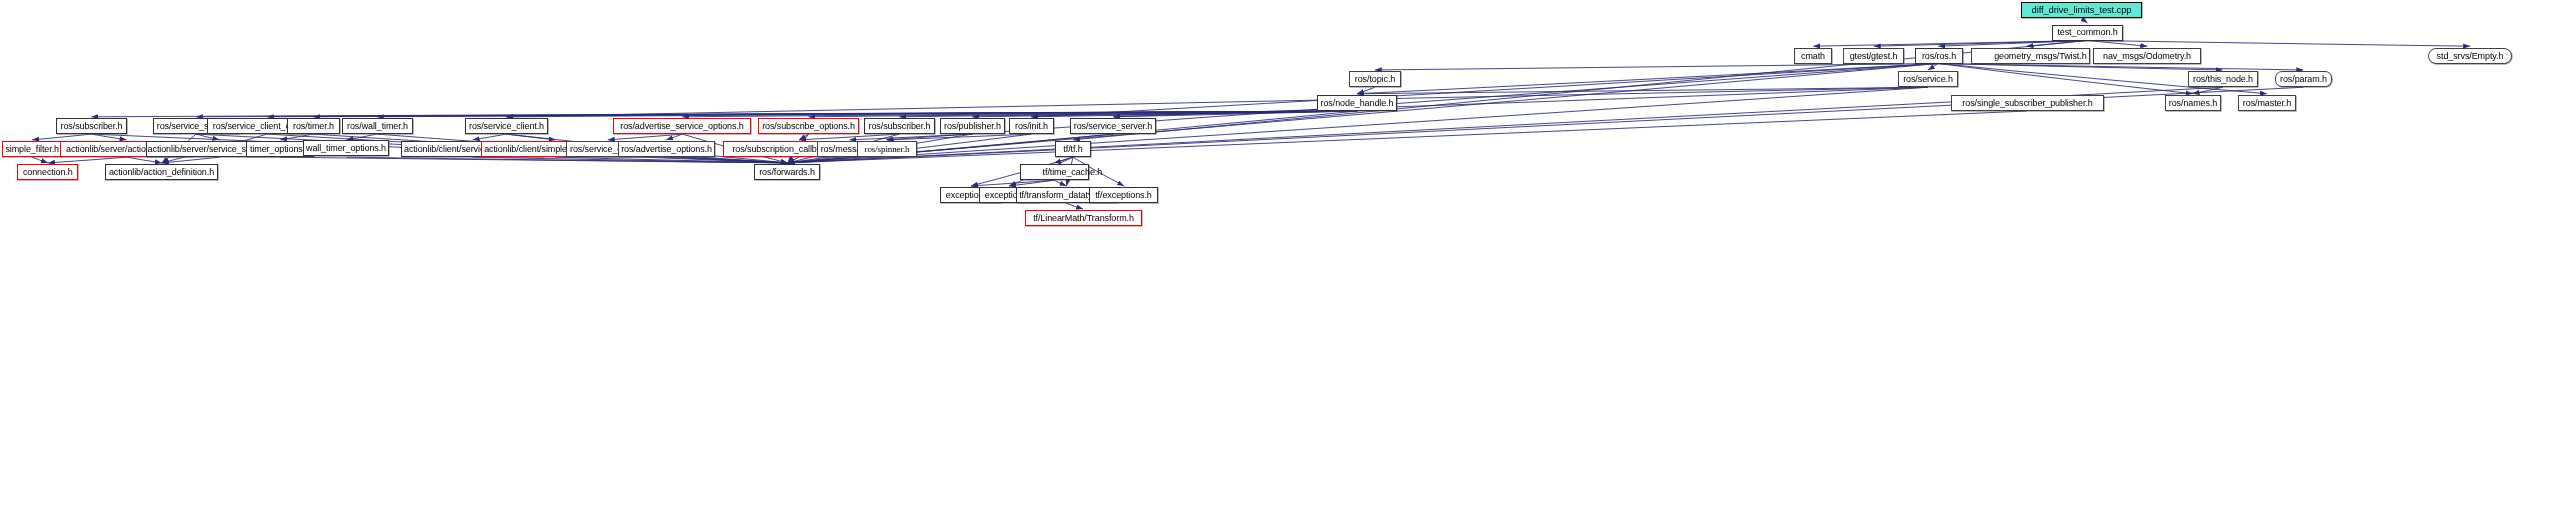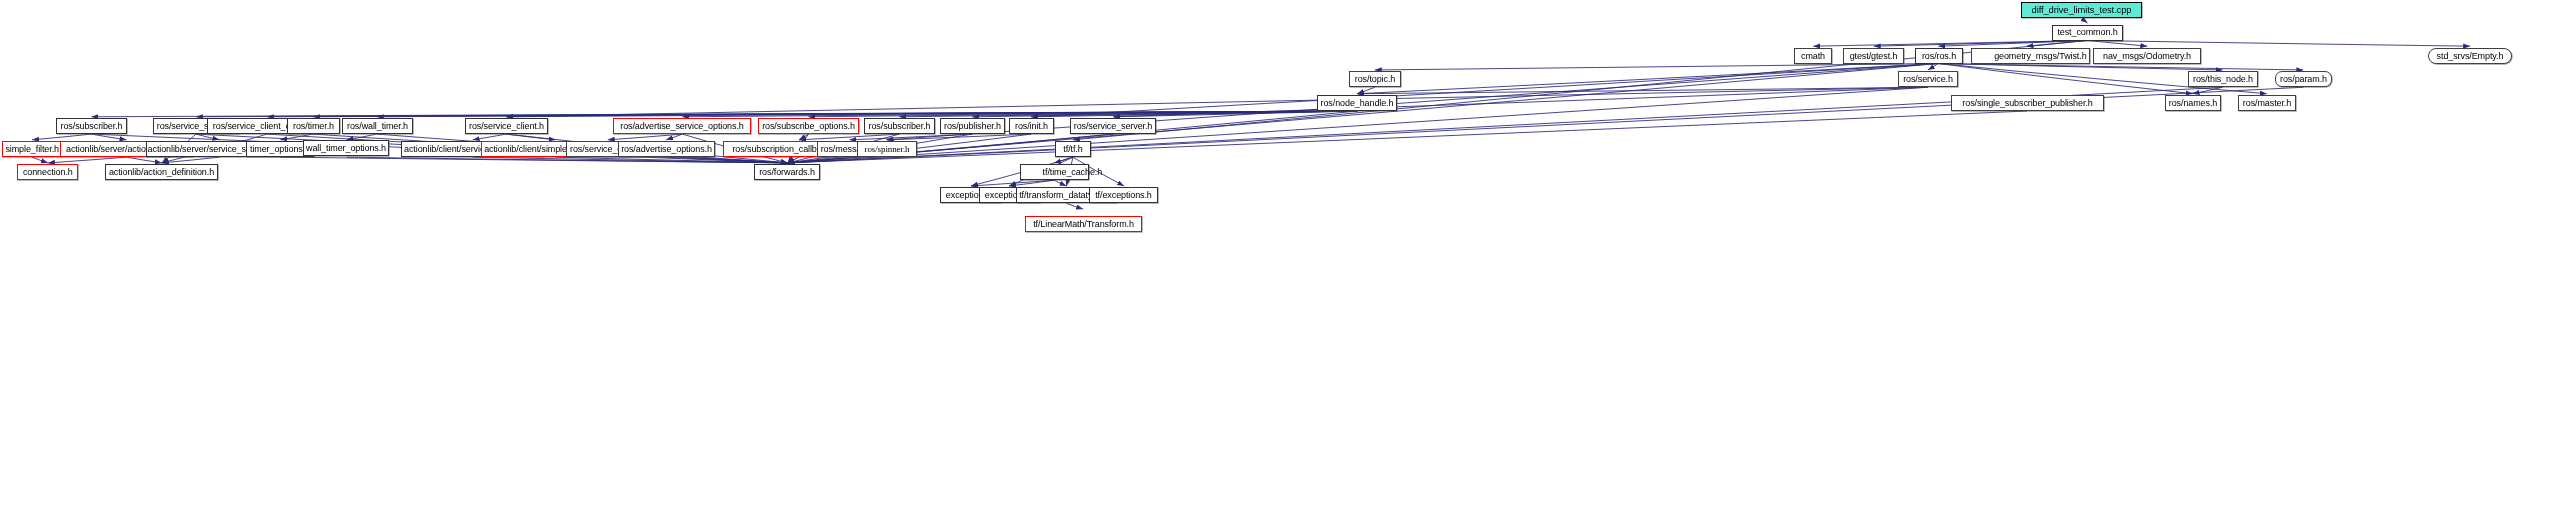--- a/index.html
+++ b/index.html
@@ -281,18 +281,18 @@
       </div>
       <div class="node thick" style="left: 979px; top: 187px; width: 61px;">
         <span>exceptions.h</span>
       </div>
       <div class="node thick" style="left: 1016px; top: 187px; width: 101px;">
         <span>tf/transform_datatypes.h</span>
       </div>
       <div class="node thick" style="left: 1089px; top: 187px; width: 69px;">
         <span>tf/exceptions.h</span>
       </div>
-      <div class="node red" style="left: 1025px; top: 216px; width: 117px;">
+      <div class="node red" style="left: 1025px; top: 210px; width: 117px;">
         <span>tf/LinearMath/Transform.h</span>
       </div>
     </div>
 </div>
 
 
 </body></html>

